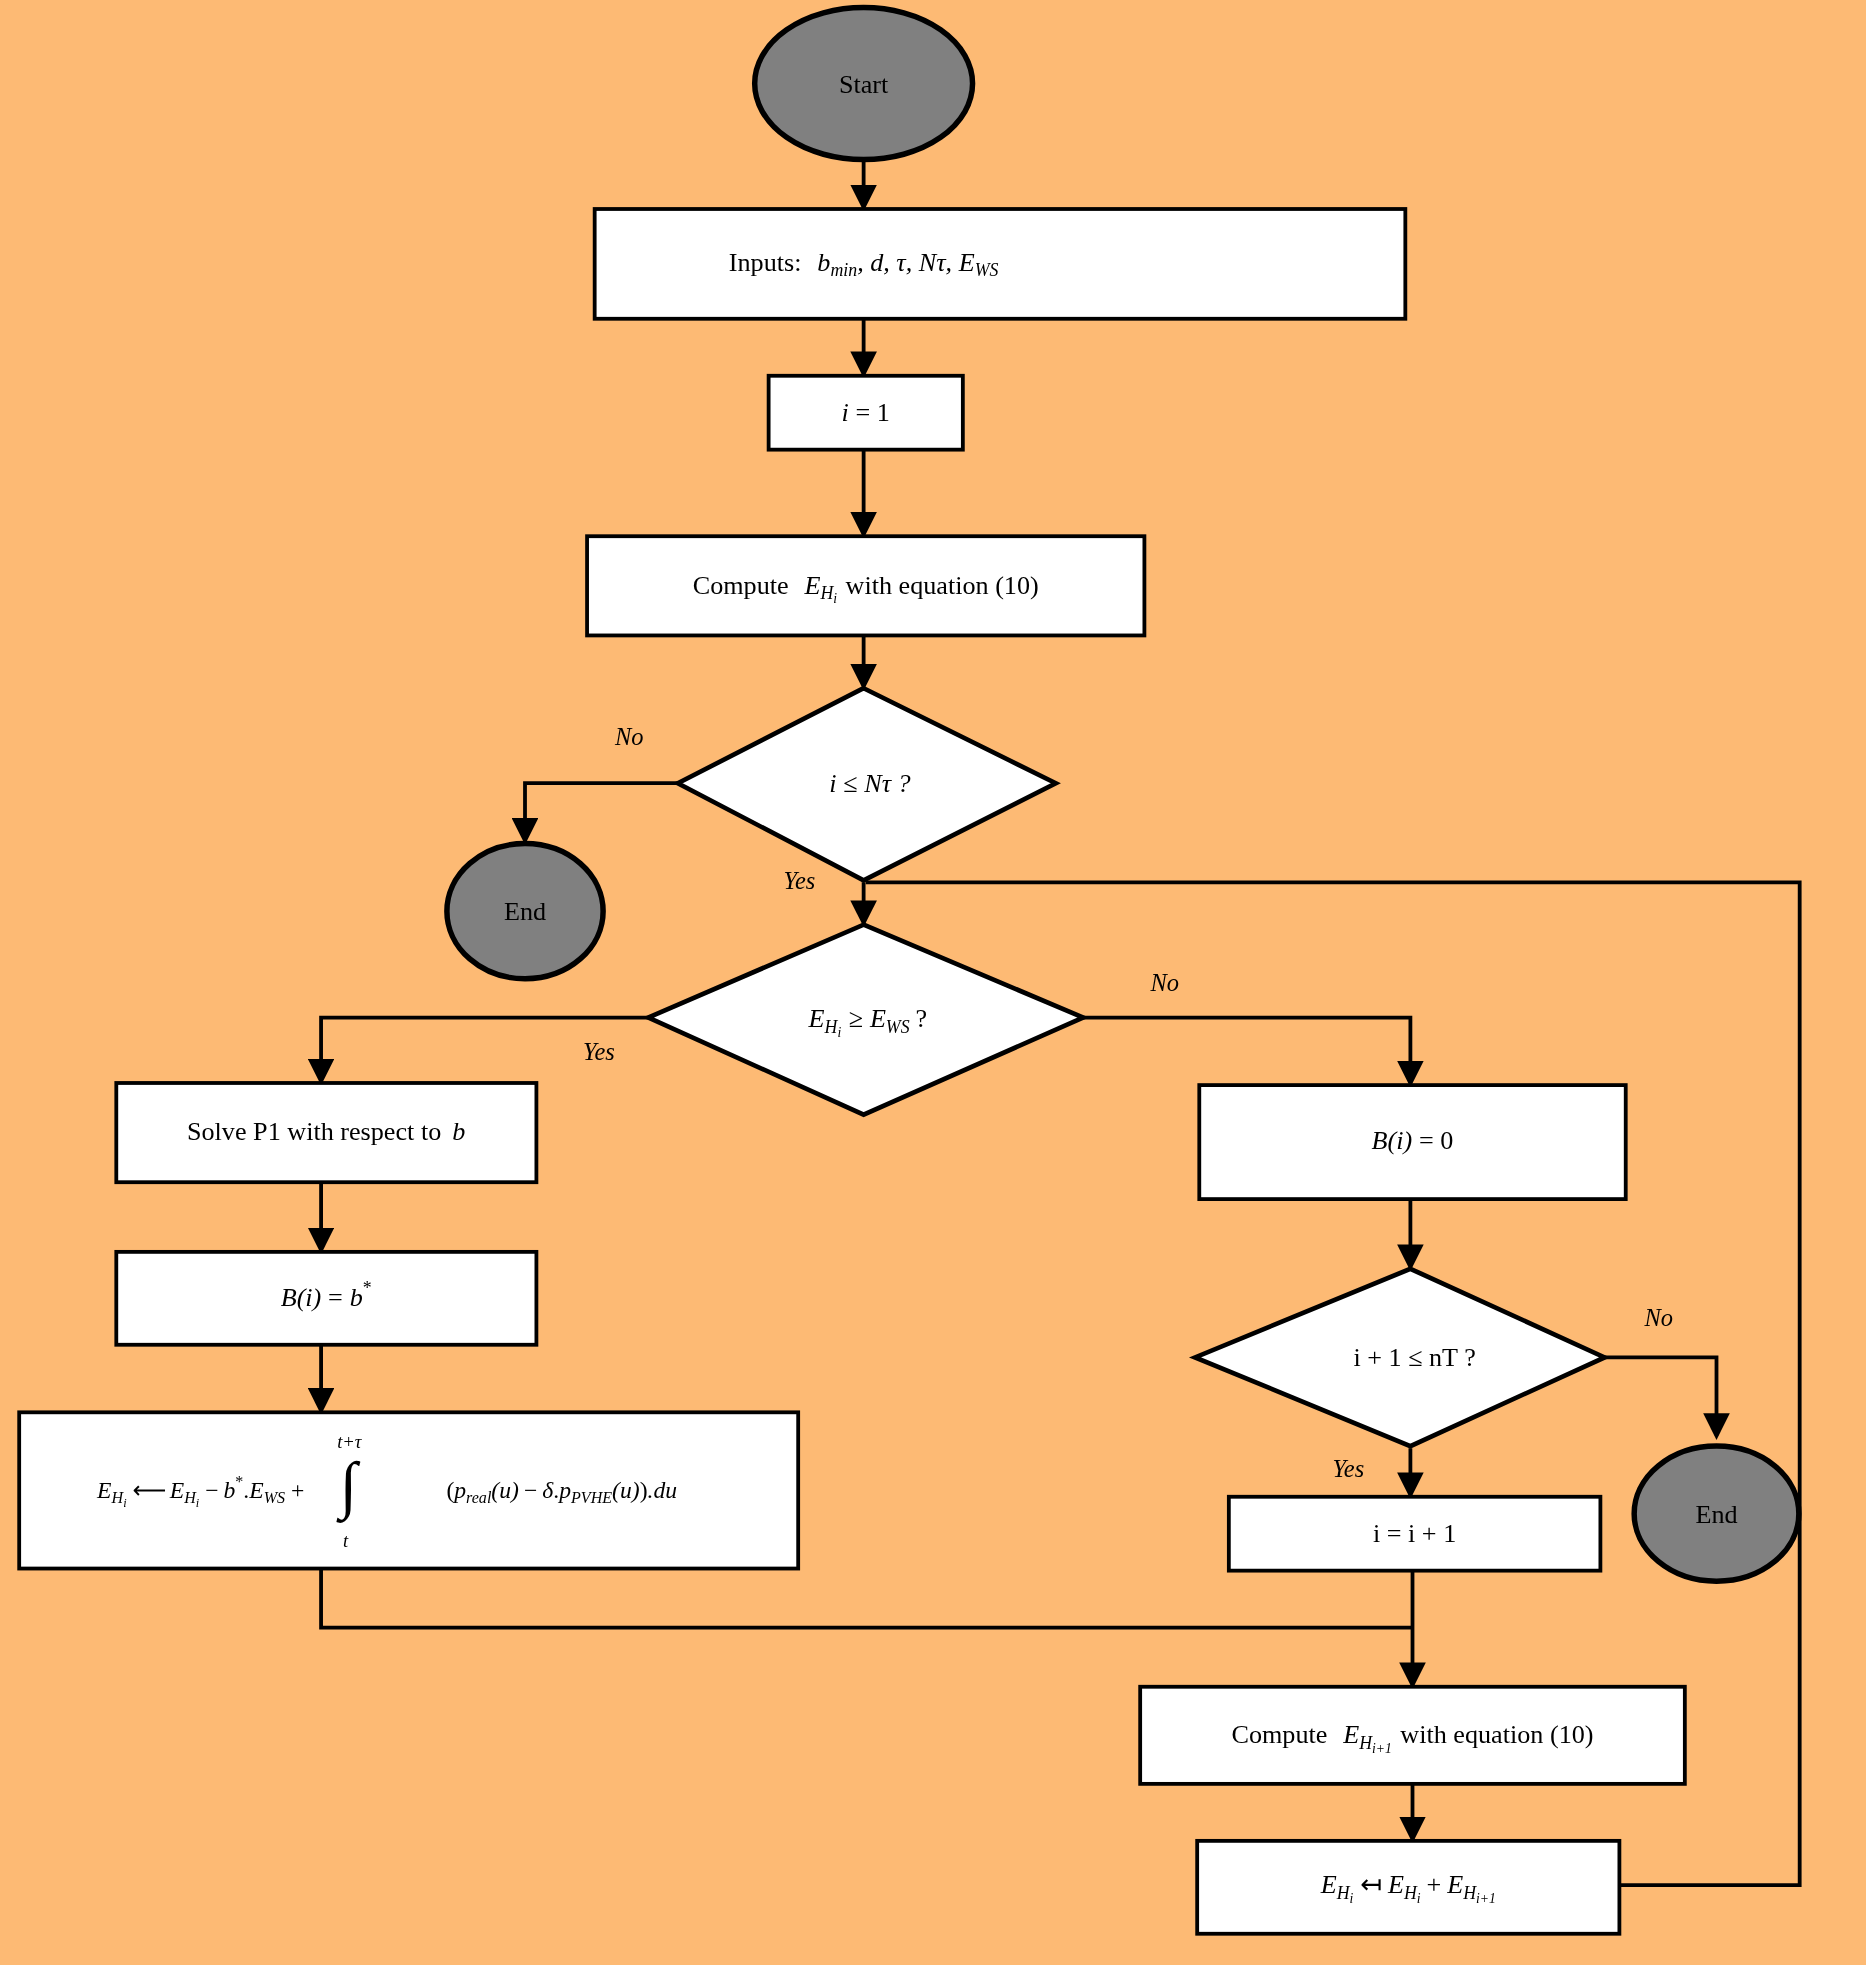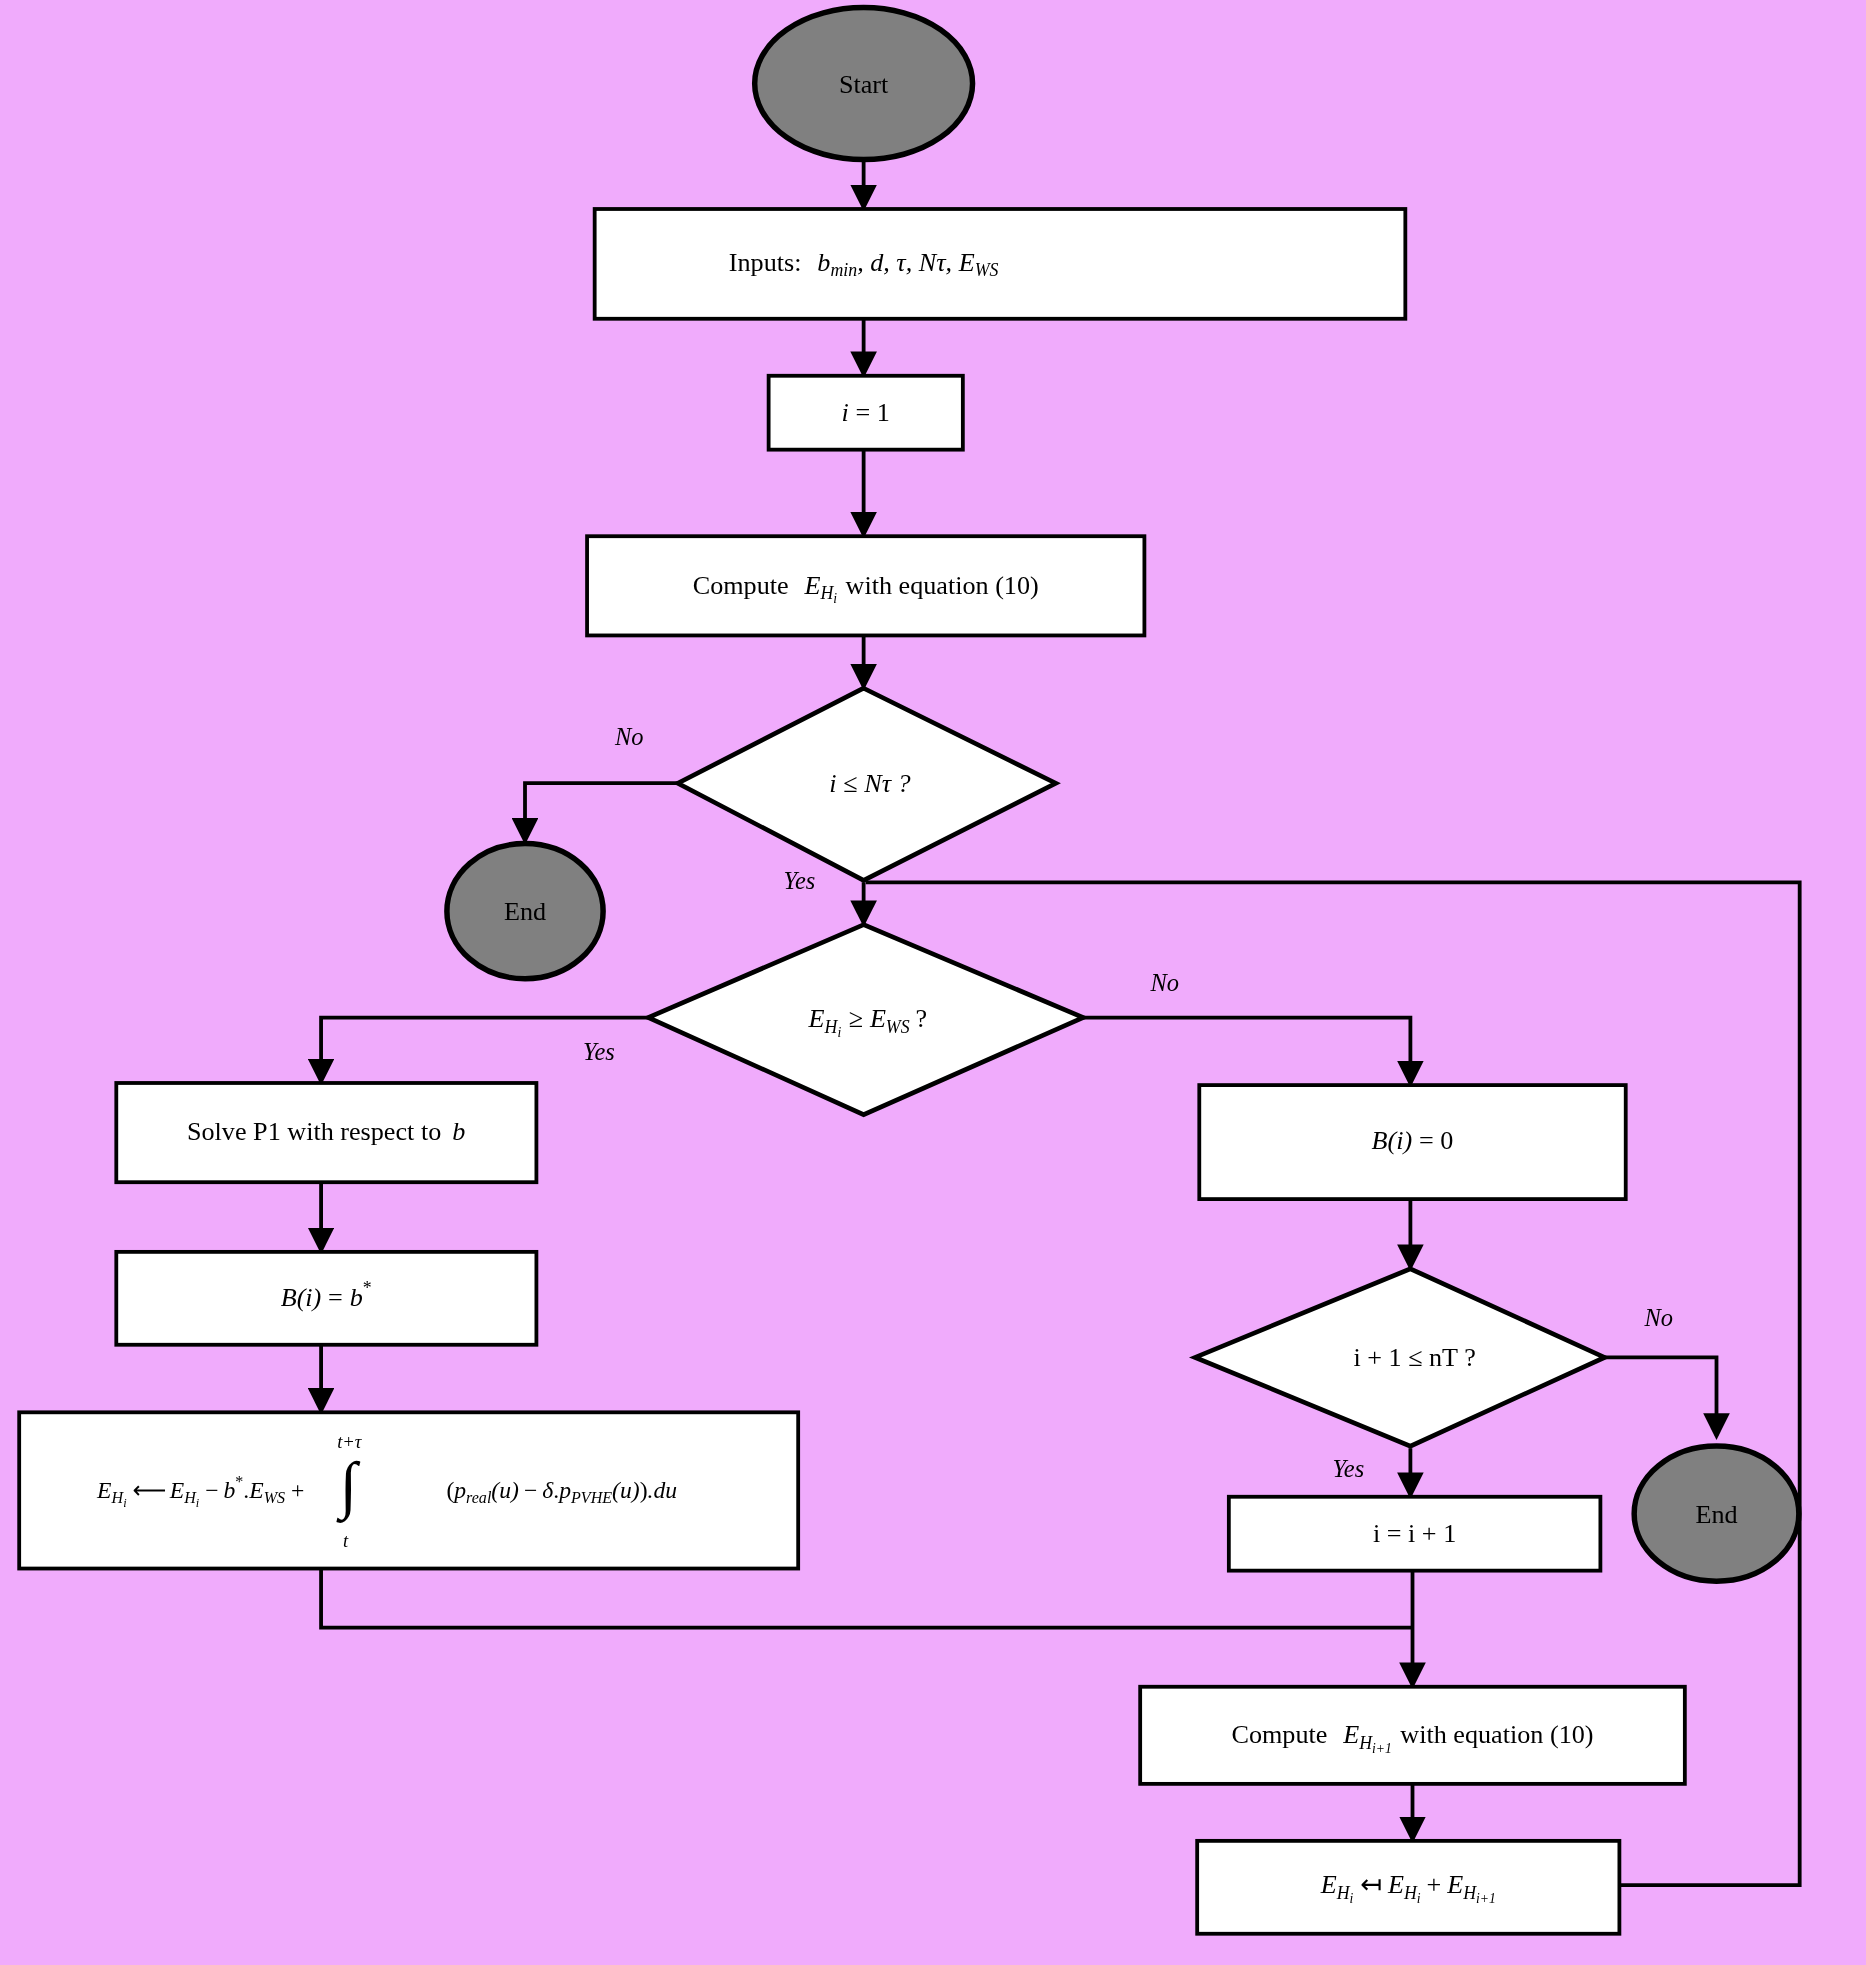--- a/index.html
+++ b/index.html
@@ -1,17 +1,17 @@
 <!DOCTYPE html>
 <html style="font-size:6.8px"><head>
 <meta charset="utf-8">
 <style>
   html,body{margin:0;padding:0;background:#ffffff;}
   body{font-family:"Liberation Serif", serif;}
-  #stage{position:relative;width:1867px;height:1965px;background:#f0abfc;overflow:hidden;}
+  #stage{position:relative;width:1867px;height:1965px;background:#fdba74;overflow:hidden;}
   svg{display:block;}
   .nodeText{font-family:"Liberation Serif", serif;fill:#000;text-anchor:middle;dominant-baseline:middle;}
   .t-start{font-size:62px;}
   .t-box{font-size:62px;}
   .t-edge{font-size:58px;font-style:italic;}
   .mi{font-style:italic;}
   .sub{font-size:0.68em;}
   .subsub{font-size:0.52em;}
   .sup{font-size:0.68em;}
   .big{font-size:150px;}

